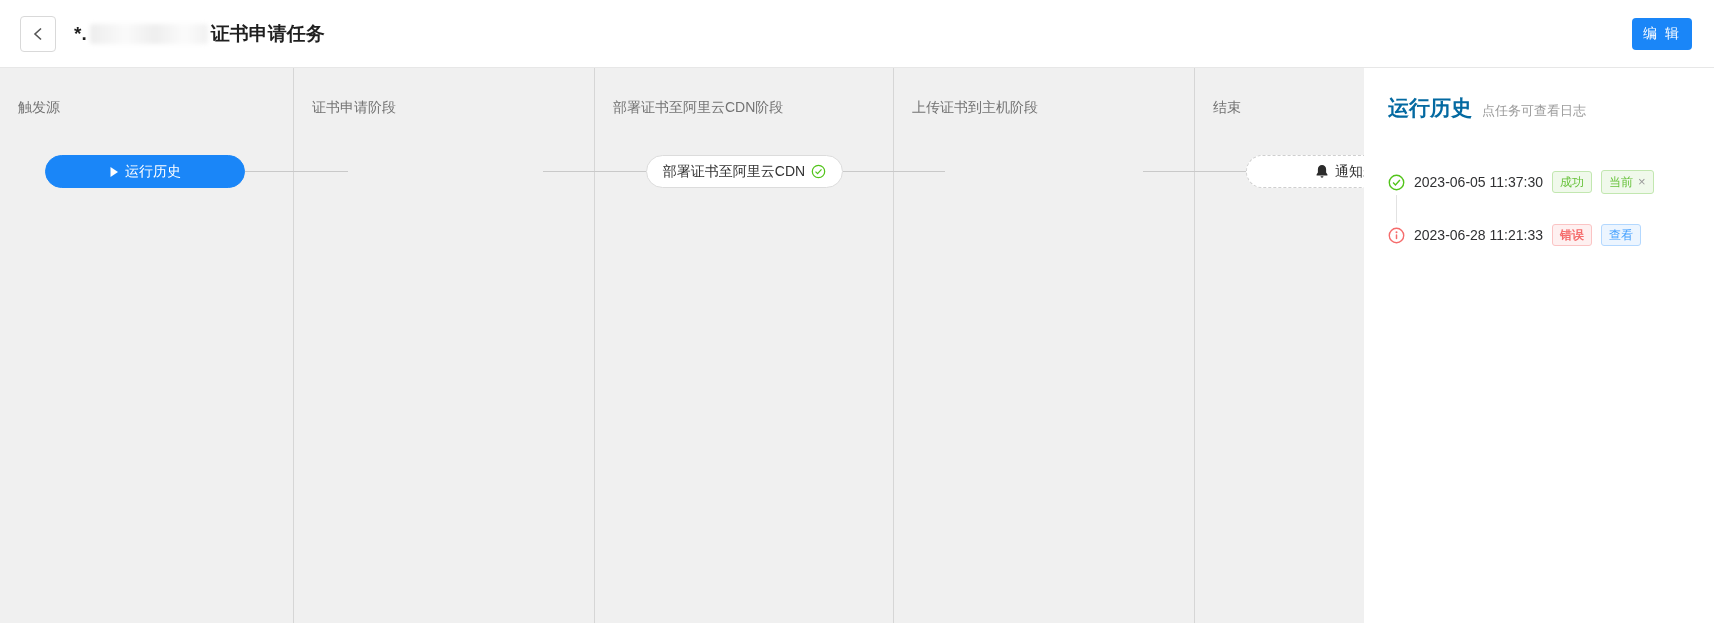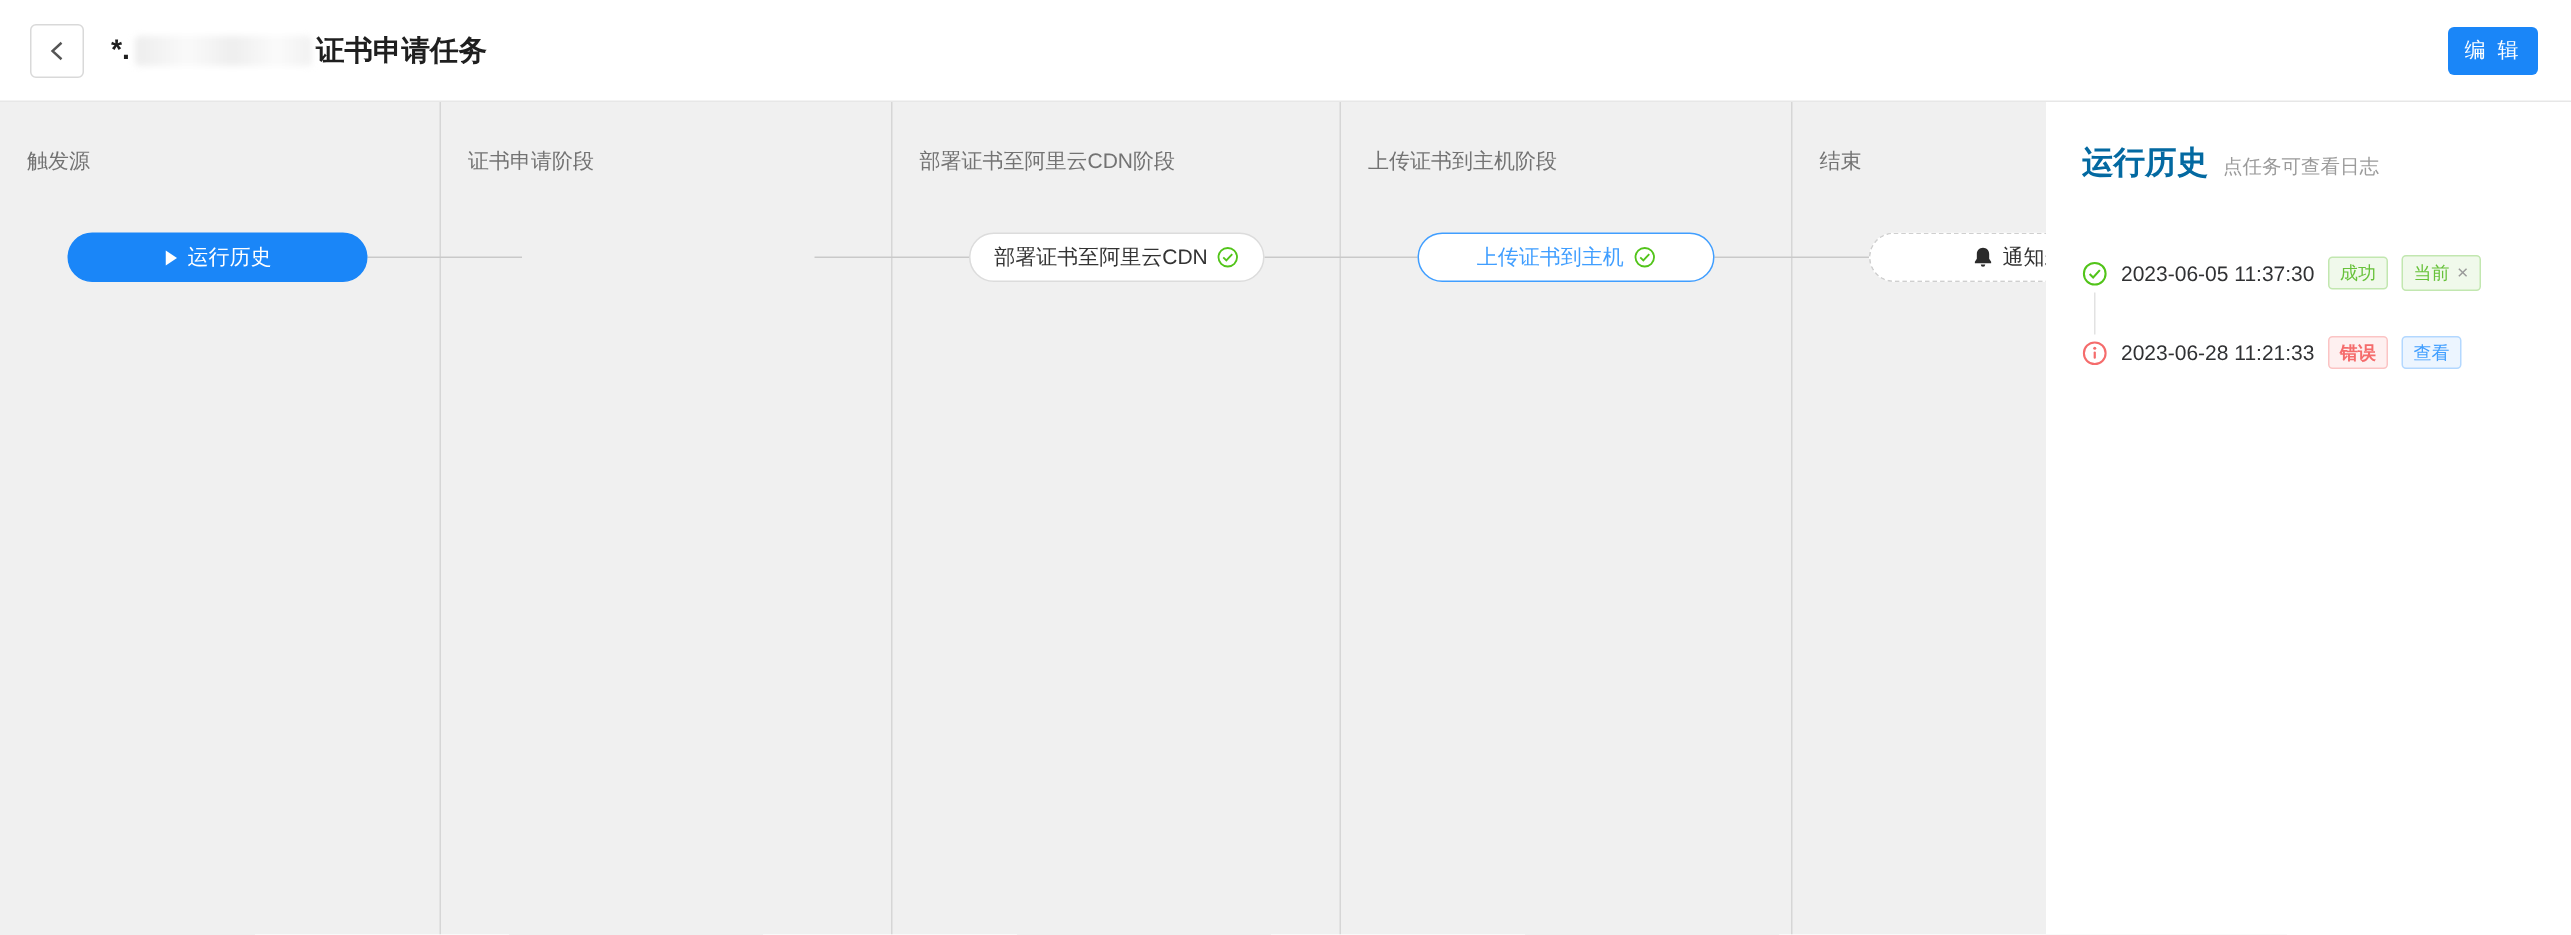--- a/index.html
+++ b/index.html
@@ -125,29 +125,20 @@
   <div class="pill" style="left:646px;width:197px">
     <span>部署证书至阿里云CDN</span>
     <span class="icon16">
       <svg width="15" height="15" viewBox="0 0 16 16">
           <circle cx="8" cy="8" r="6.6" fill="none" stroke="#52c41a" stroke-width="1.3"></circle>
           <path d="M4.8 8.1 L7 10.3 L11.2 5.7" fill="none" stroke="#52c41a" stroke-width="1.3"></path>
         </svg>
     </span>
   </div>
 
-  <div class="pill selected" style="left:945px;width:198px">
-    <span>上传证书到主机</span>
-    <span class="icon16">
-      <svg width="15" height="15" viewBox="0 0 16 16">
-          <circle cx="8" cy="8" r="6.6" fill="none" stroke="#52c41a" stroke-width="1.3"></circle>
-          <path d="M4.8 8.1 L7 10.3 L11.2 5.7" fill="none" stroke="#52c41a" stroke-width="1.3"></path>
-        </svg>
-    </span>
-  </div>
 
   <div class="pill dashed" style="left:1246px;width:200px">
     <span class="icon16">
       <svg width="14" height="15" viewBox="0 0 16 17">
           <path d="M8 1.2c-2.7 0-4.7 2.1-4.7 4.8v3.6L1.8 12v1h12.4v-1l-1.5-2.4V6c0-2.7-2-4.8-4.7-4.8z" fill="#2b2b2b"></path>
           <path d="M6.3 14a1.7 1.7 0 0 0 3.4 0z" fill="#2b2b2b"></path>
         </svg>
     </span>
     <span>通知未</span>
   </div>

